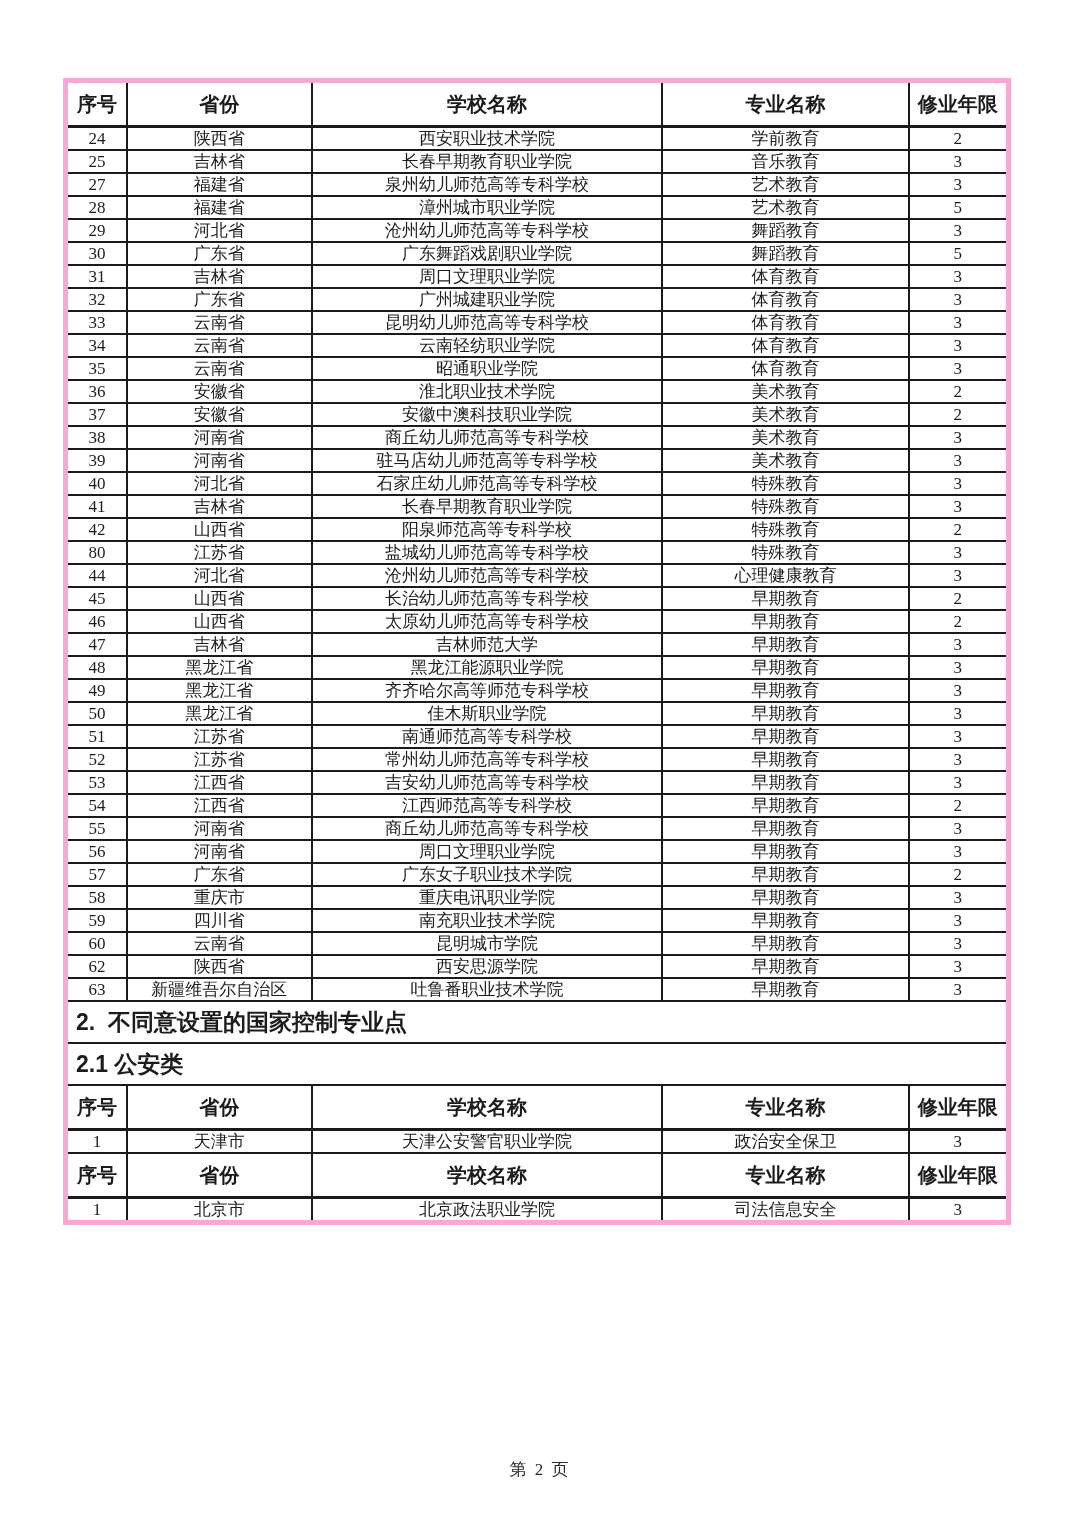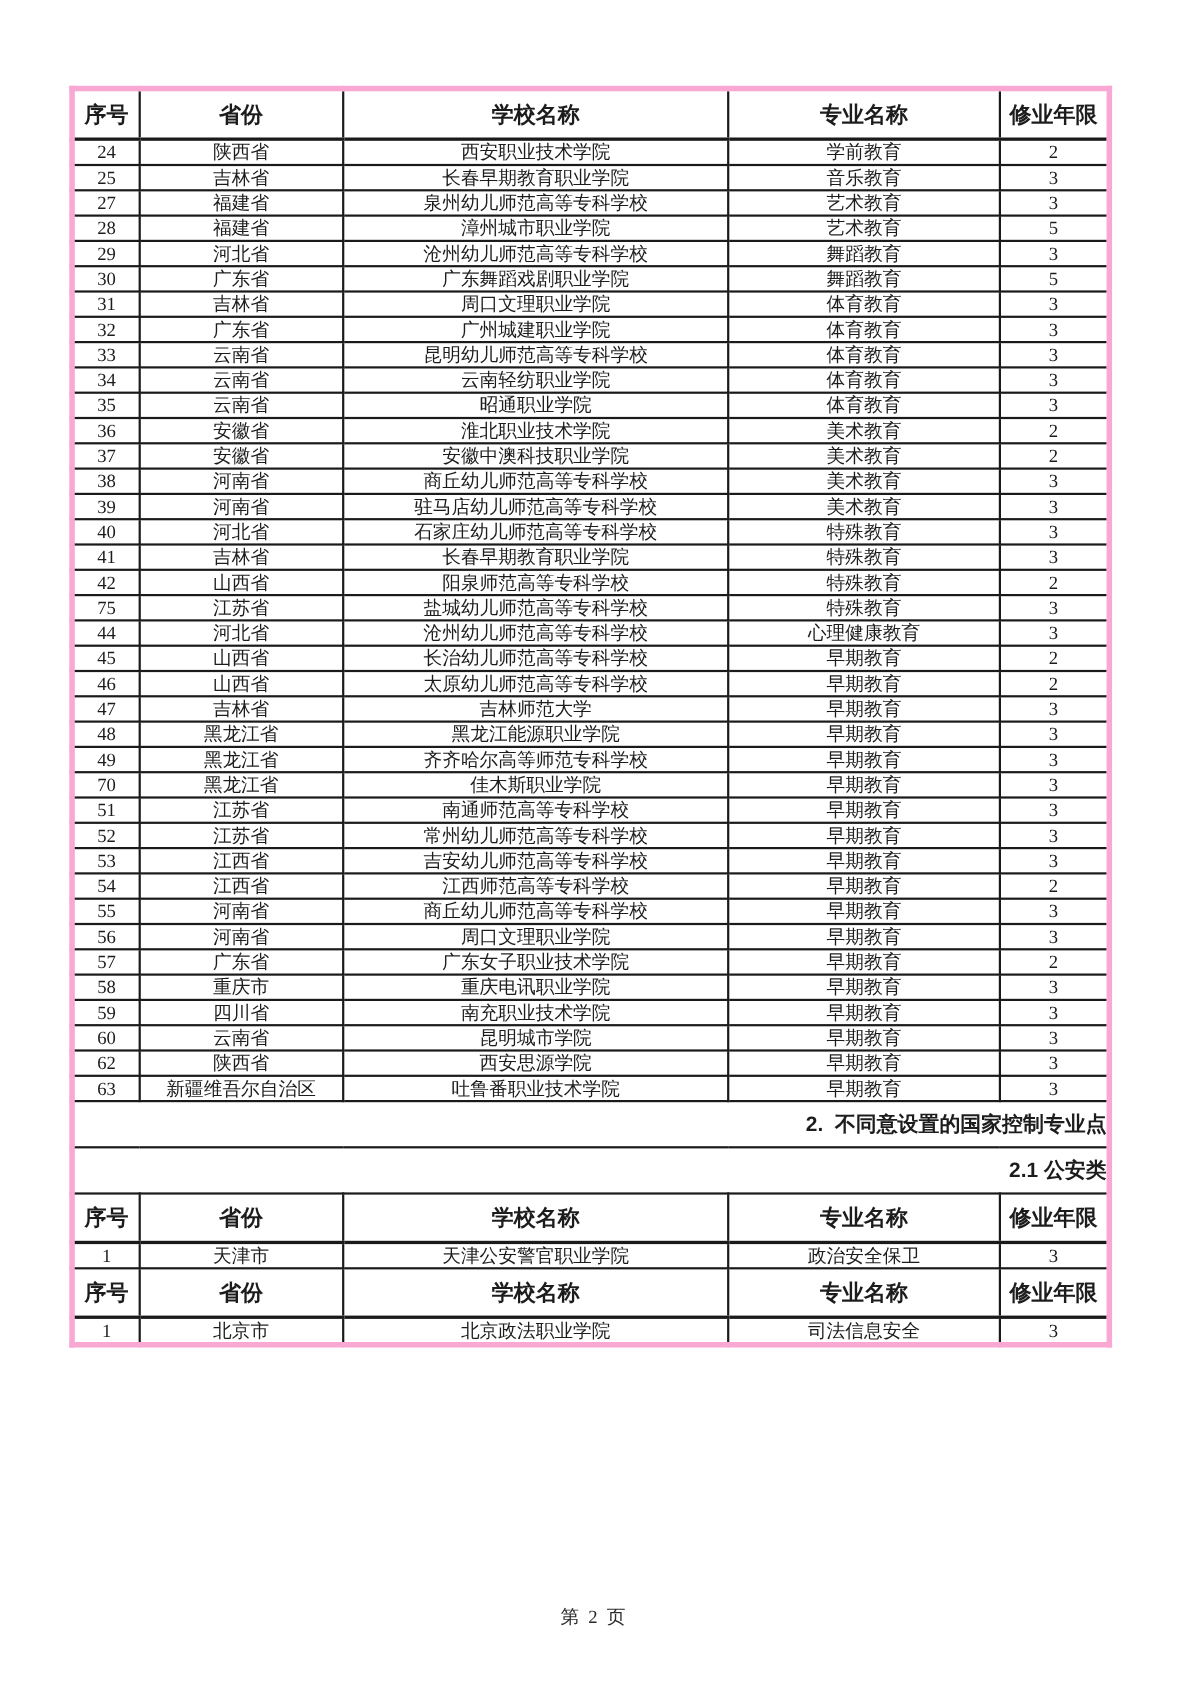--- a/index.html
+++ b/index.html
@@ -50,23 +50,23 @@
     font-family: "Liberation Sans", "DejaVu Sans", sans-serif;
     border-bottom-width: 3px;
   }
   td.data {
     height: 21px;
     font-size: 17px;
     line-height: 1.15;
   }
   tr.section-row td {
     height: 40px;
-    text-align: right;
+    text-align: left;
     font-weight: bold;
-    font-size: 19px;
+    font-size: 23px;
     font-family: "Liberation Sans", "DejaVu Sans", sans-serif;
     padding-left: 8px;
     white-space: pre;
   }
   .footer {
     position: absolute;
     top: 1458px;
     left: 0;
     width: 1080px;
     text-align: center;
@@ -217,21 +217,21 @@
           <td class="data">3</td>
         </tr>
         <tr>
           <td class="data">42</td>
           <td class="data">山西省</td>
           <td class="data">阳泉师范高等专科学校</td>
           <td class="data">特殊教育</td>
           <td class="data">2</td>
         </tr>
         <tr>
-          <td class="data">75</td>
+          <td class="data">80</td>
           <td class="data">江苏省</td>
           <td class="data">盐城幼儿师范高等专科学校</td>
           <td class="data">特殊教育</td>
           <td class="data">3</td>
         </tr>
         <tr>
           <td class="data">44</td>
           <td class="data">河北省</td>
           <td class="data">沧州幼儿师范高等专科学校</td>
           <td class="data">心理健康教育</td>
@@ -266,21 +266,21 @@
           <td class="data">3</td>
         </tr>
         <tr>
           <td class="data">49</td>
           <td class="data">黑龙江省</td>
           <td class="data">齐齐哈尔高等师范专科学校</td>
           <td class="data">早期教育</td>
           <td class="data">3</td>
         </tr>
         <tr>
-          <td class="data">70</td>
+          <td class="data">50</td>
           <td class="data">黑龙江省</td>
           <td class="data">佳木斯职业学院</td>
           <td class="data">早期教育</td>
           <td class="data">3</td>
         </tr>
         <tr>
           <td class="data">51</td>
           <td class="data">江苏省</td>
           <td class="data">南通师范高等专科学校</td>
           <td class="data">早期教育</td>

